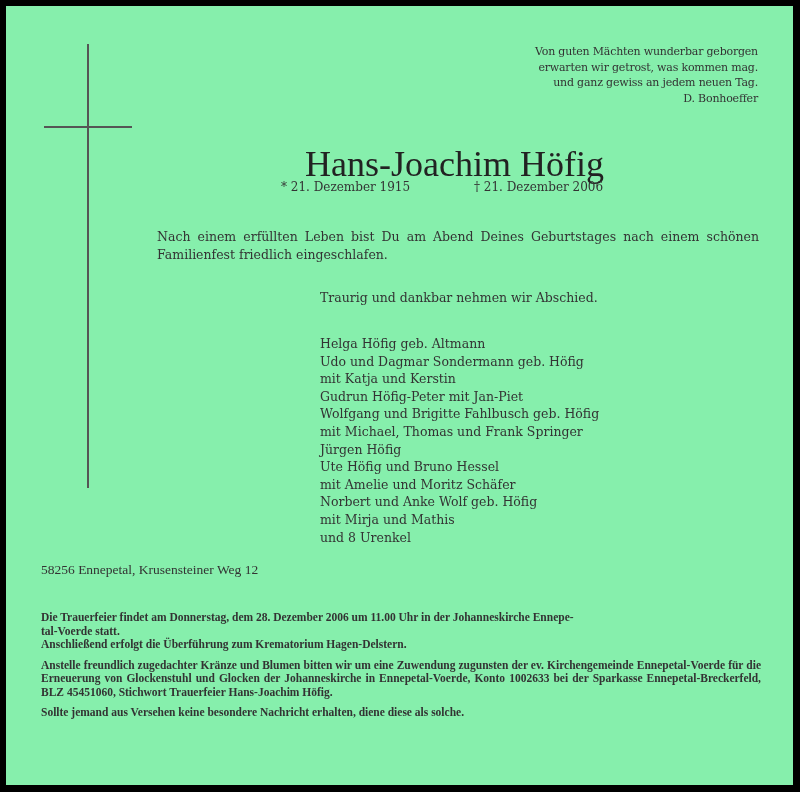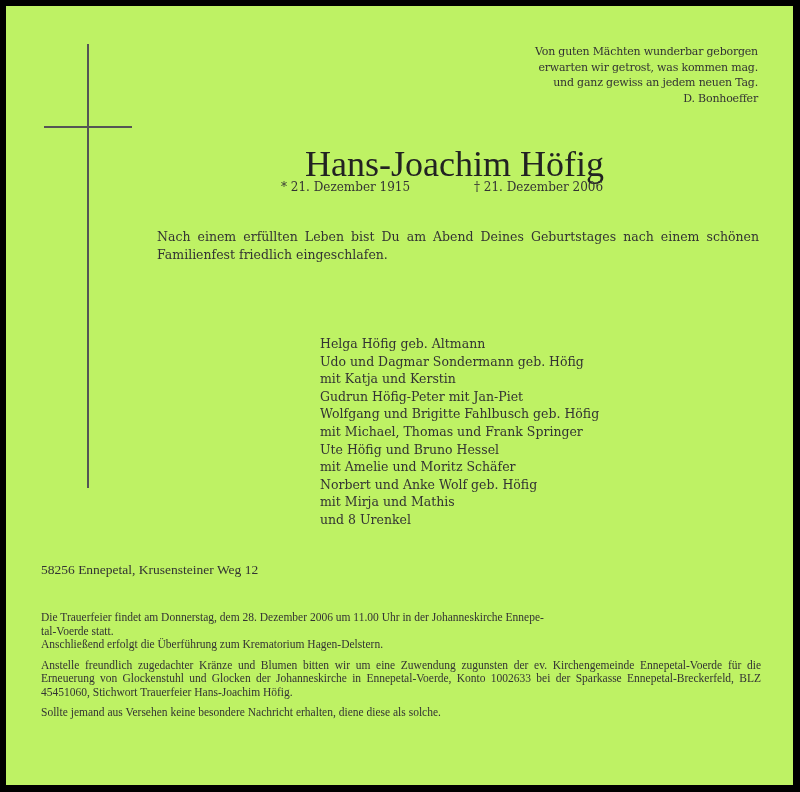--- a/index.html
+++ b/index.html
@@ -1,19 +1,19 @@
 <!DOCTYPE html>
 <html><head>
 <meta charset="utf-8">
 <style>
   html, body { margin: 0; padding: 0; background: #000; }
   body { width: 800px; height: 792px; position: relative; overflow: hidden; }
   .frame {
     position: absolute; left: 6px; top: 6px; width: 787px; height: 779px;
-    background: #bef264;
+    background: #86efac;
   }
   .cross-v { position: absolute; left: 81px; top: 38px; width: 2px; height: 444px; background: #555; }
   .cross-h { position: absolute; left: 38px; top: 120px; width: 88px; height: 2px; background: #555; }
   .serif { font-family: "DejaVu Serif", "Liberation Serif", serif; color: #333; }
   .motto {
     position: absolute; right: 35px; top: 38px; text-align: right;
     font-size: 11px; line-height: 15.5px; letter-spacing: -0.2px;
   }
   .motto div { white-space: nowrap; }
   .name {
@@ -38,21 +38,21 @@
   }
   .family div { white-space: nowrap; }
   .address {
     position: absolute; left: 35px; top: 556px; font-family: "Liberation Serif", serif;
     font-size: 13.5px; color: #333; white-space: nowrap;
   }
   .notes {
     position: absolute; left: 35px; width: 720px; top: 605px;
     font-family: "Liberation Serif", serif; font-size: 11.5px; line-height: 13.5px; color: #333;
   }
-  .notes p { margin: 0 0 7px 0; text-align: justify; }
+  .notes p { margin: 0 0 7px 0; text-align: justify; font-weight: bold; }
   .notes .line { display: block; }
 </style>
 </head>
 <body>
 
 <div class="frame">
   <div class="cross-v"></div>
   <div class="cross-h"></div>
 
   <div class="motto serif">
@@ -61,28 +61,30 @@
     <div>und ganz gewiss an jedem neuen Tag.</div>
     <div>D. Bonhoeffer</div>
   </div>
 
   <div class="name">Hans-Joachim Höfig</div>
   <div class="dates serif d-birth">* 21. Dezember 1915</div>
   <div class="dates serif d-death">† 21. Dezember 2006</div>
 
   <div class="intro serif">Nach einem erfüllten Leben bist Du am Abend Deines Geburtstages nach einem schönen Familienfest friedlich eingeschlafen.</div>
 
+  <div class="farewell serif">Traurig und dankbar nehmen wir Abschied.</div>
 
   <div class="family serif">
     <div>Helga Höfig geb. Altmann</div>
     <div>Udo und Dagmar Sondermann geb. Höfig</div>
     <div>mit Katja und Kerstin</div>
     <div>Gudrun Höfig-Peter mit Jan-Piet</div>
     <div>Wolfgang und Brigitte Fahlbusch geb. Höfig</div>
     <div>mit Michael, Thomas und Frank Springer</div>
+    <div>Jürgen Höfig</div>
     <div>Ute Höfig und Bruno Hessel</div>
     <div>mit Amelie und Moritz Schäfer</div>
     <div>Norbert und Anke Wolf geb. Höfig</div>
     <div>mit Mirja und Mathis</div>
     <div>und 8 Urenkel</div>
   </div>
 
   <div class="address">58256 Ennepetal, Krusensteiner Weg 12</div>
 
   <div class="notes">

